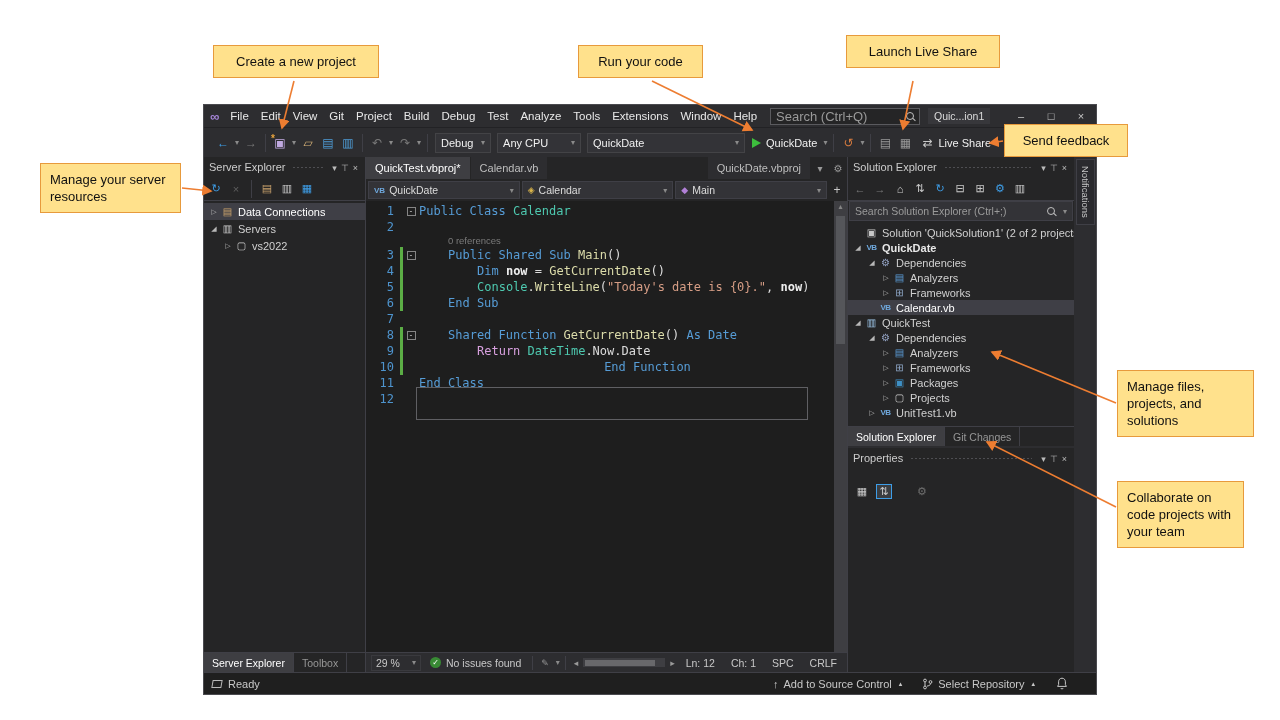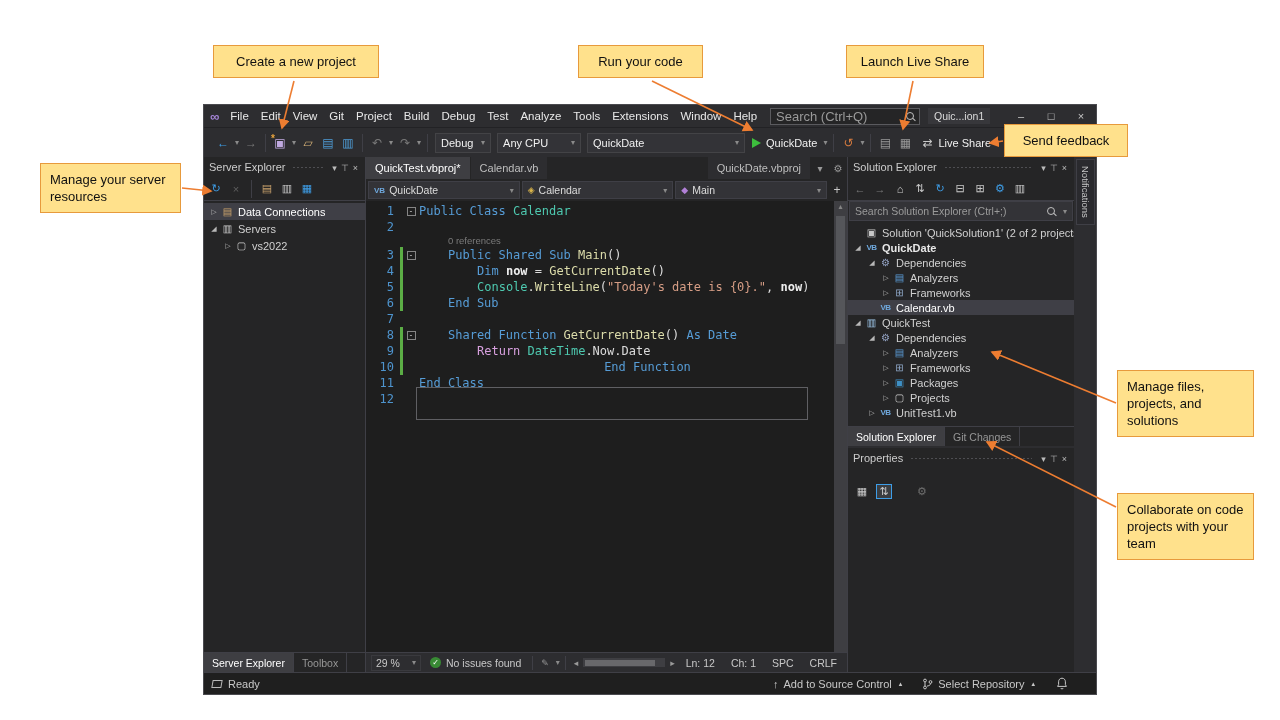--- a/index.html
+++ b/index.html
@@ -5,25 +5,25 @@
 *{margin:0;padding:0;box-sizing:border-box}
 html,body{width:1280px;height:720px}
 body{background:#FFFFFF;font-family:"Liberation Sans",sans-serif;position:relative;overflow:hidden}
 
 
 .arrows{position:absolute;left:0;top:0;z-index:60;pointer-events:none}
 .callout{position:absolute;z-index:55;background:#FFE18C;border:1px solid #E79A3C;color:#111;font-size:13px;line-height:1.32;padding:7px 9px}
 .callout.ctr{text-align:center}
 .co0{left:213px;top:45px;width:166px}
 .co1{left:578px;top:45px;width:125px}
-.co2{left:846px;top:45px;width:138px}
+.co2{left:846px;top:35px;width:154px}
 .co3{left:1004px;top:124px;width:124px}
 .co4{left:40px;top:163px;width:141px}
 .co5{left:1117px;top:370px;width:137px}
-.co6{left:1117px;top:493px;width:137px}
+.co6{left:1117px;top:481px;width:127px}
 
 
 .vs-window{position:absolute;left:203px;top:104px;width:894px;height:591px;background:#2D2D30;border:1px solid #4A4A4F;display:flex;flex-direction:column;z-index:10;font-size:11.5px;color:#D0D0D0}
 
 
 .titlebar{height:22px;flex:none;display:flex;align-items:center;background:#2D2D30;padding-left:4px}
 .vs-logo{color:#A585D8;font-weight:bold;font-size:13px;margin:0 5px 0 2px}
 .menubar{display:flex;height:100%;align-items:flex-start}
 .menu-item{padding:0 6px;font-size:11.5px;color:#E8E8E8;height:100%;display:flex;align-items:center;white-space:nowrap}
 .search-box{margin-left:7px;width:150px;height:17px;background:#252526;border:1px solid #5A5A5E;display:flex;align-items:center;padding:0 5px;color:#9A9A9A;gap:4px}

